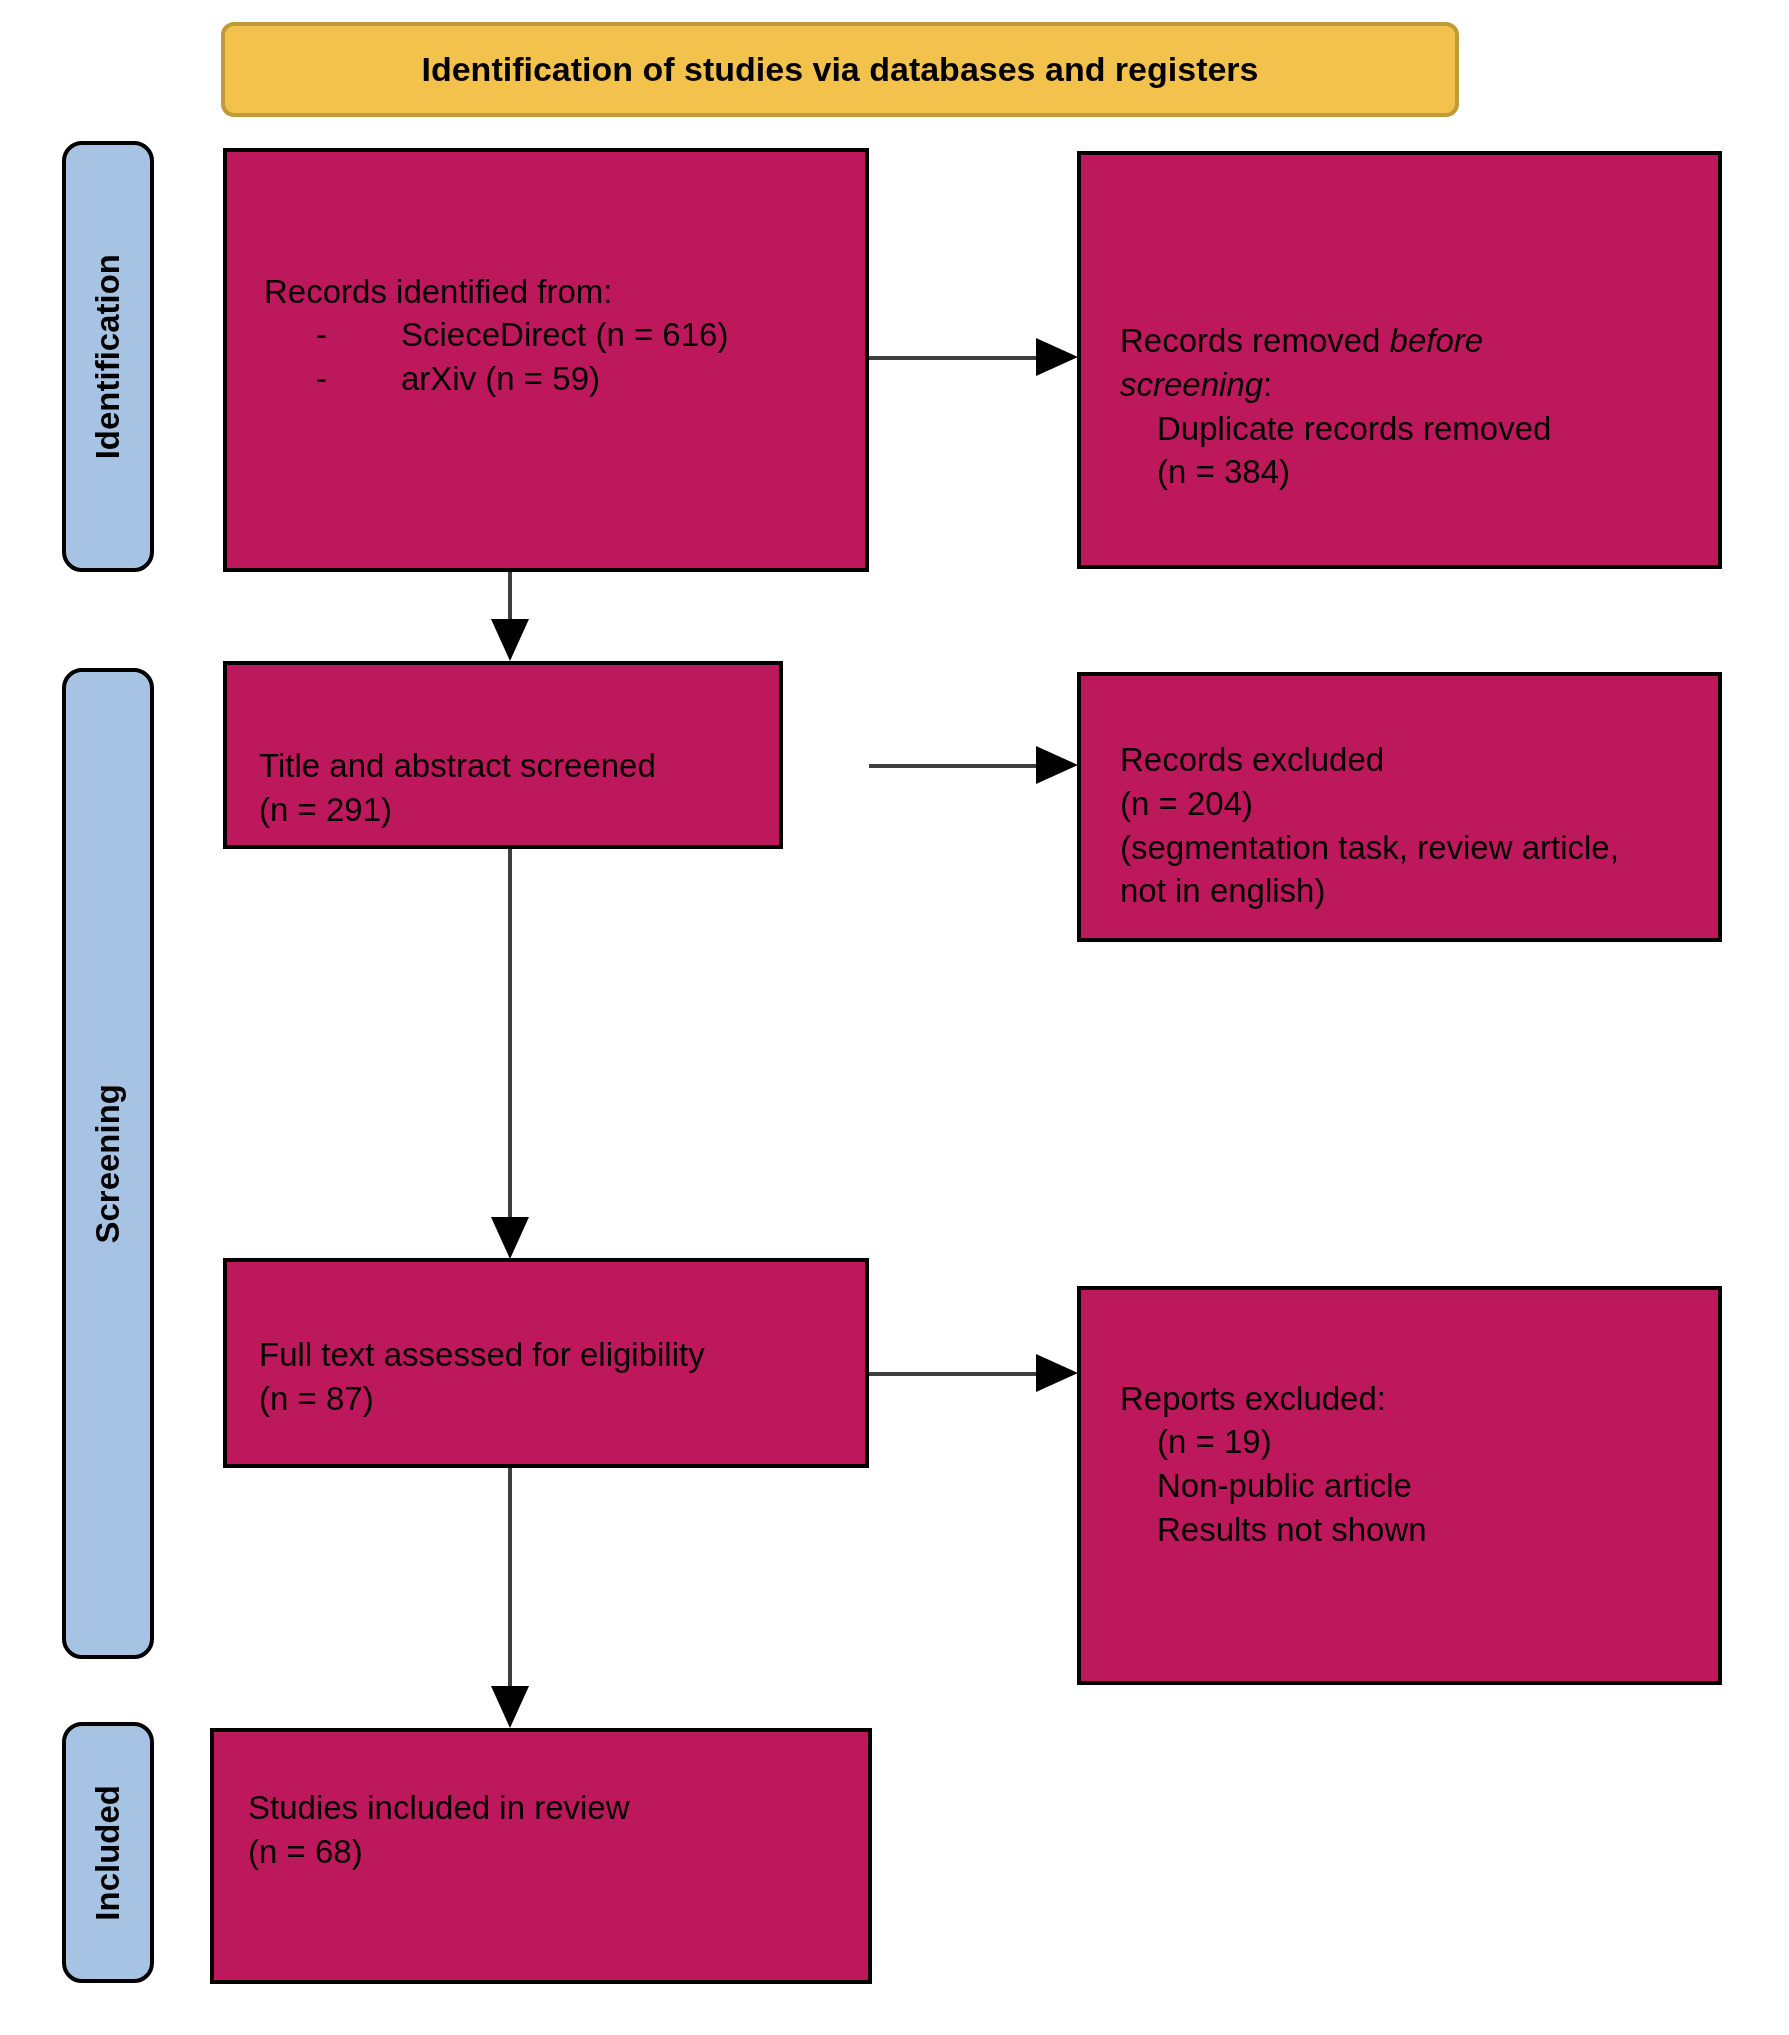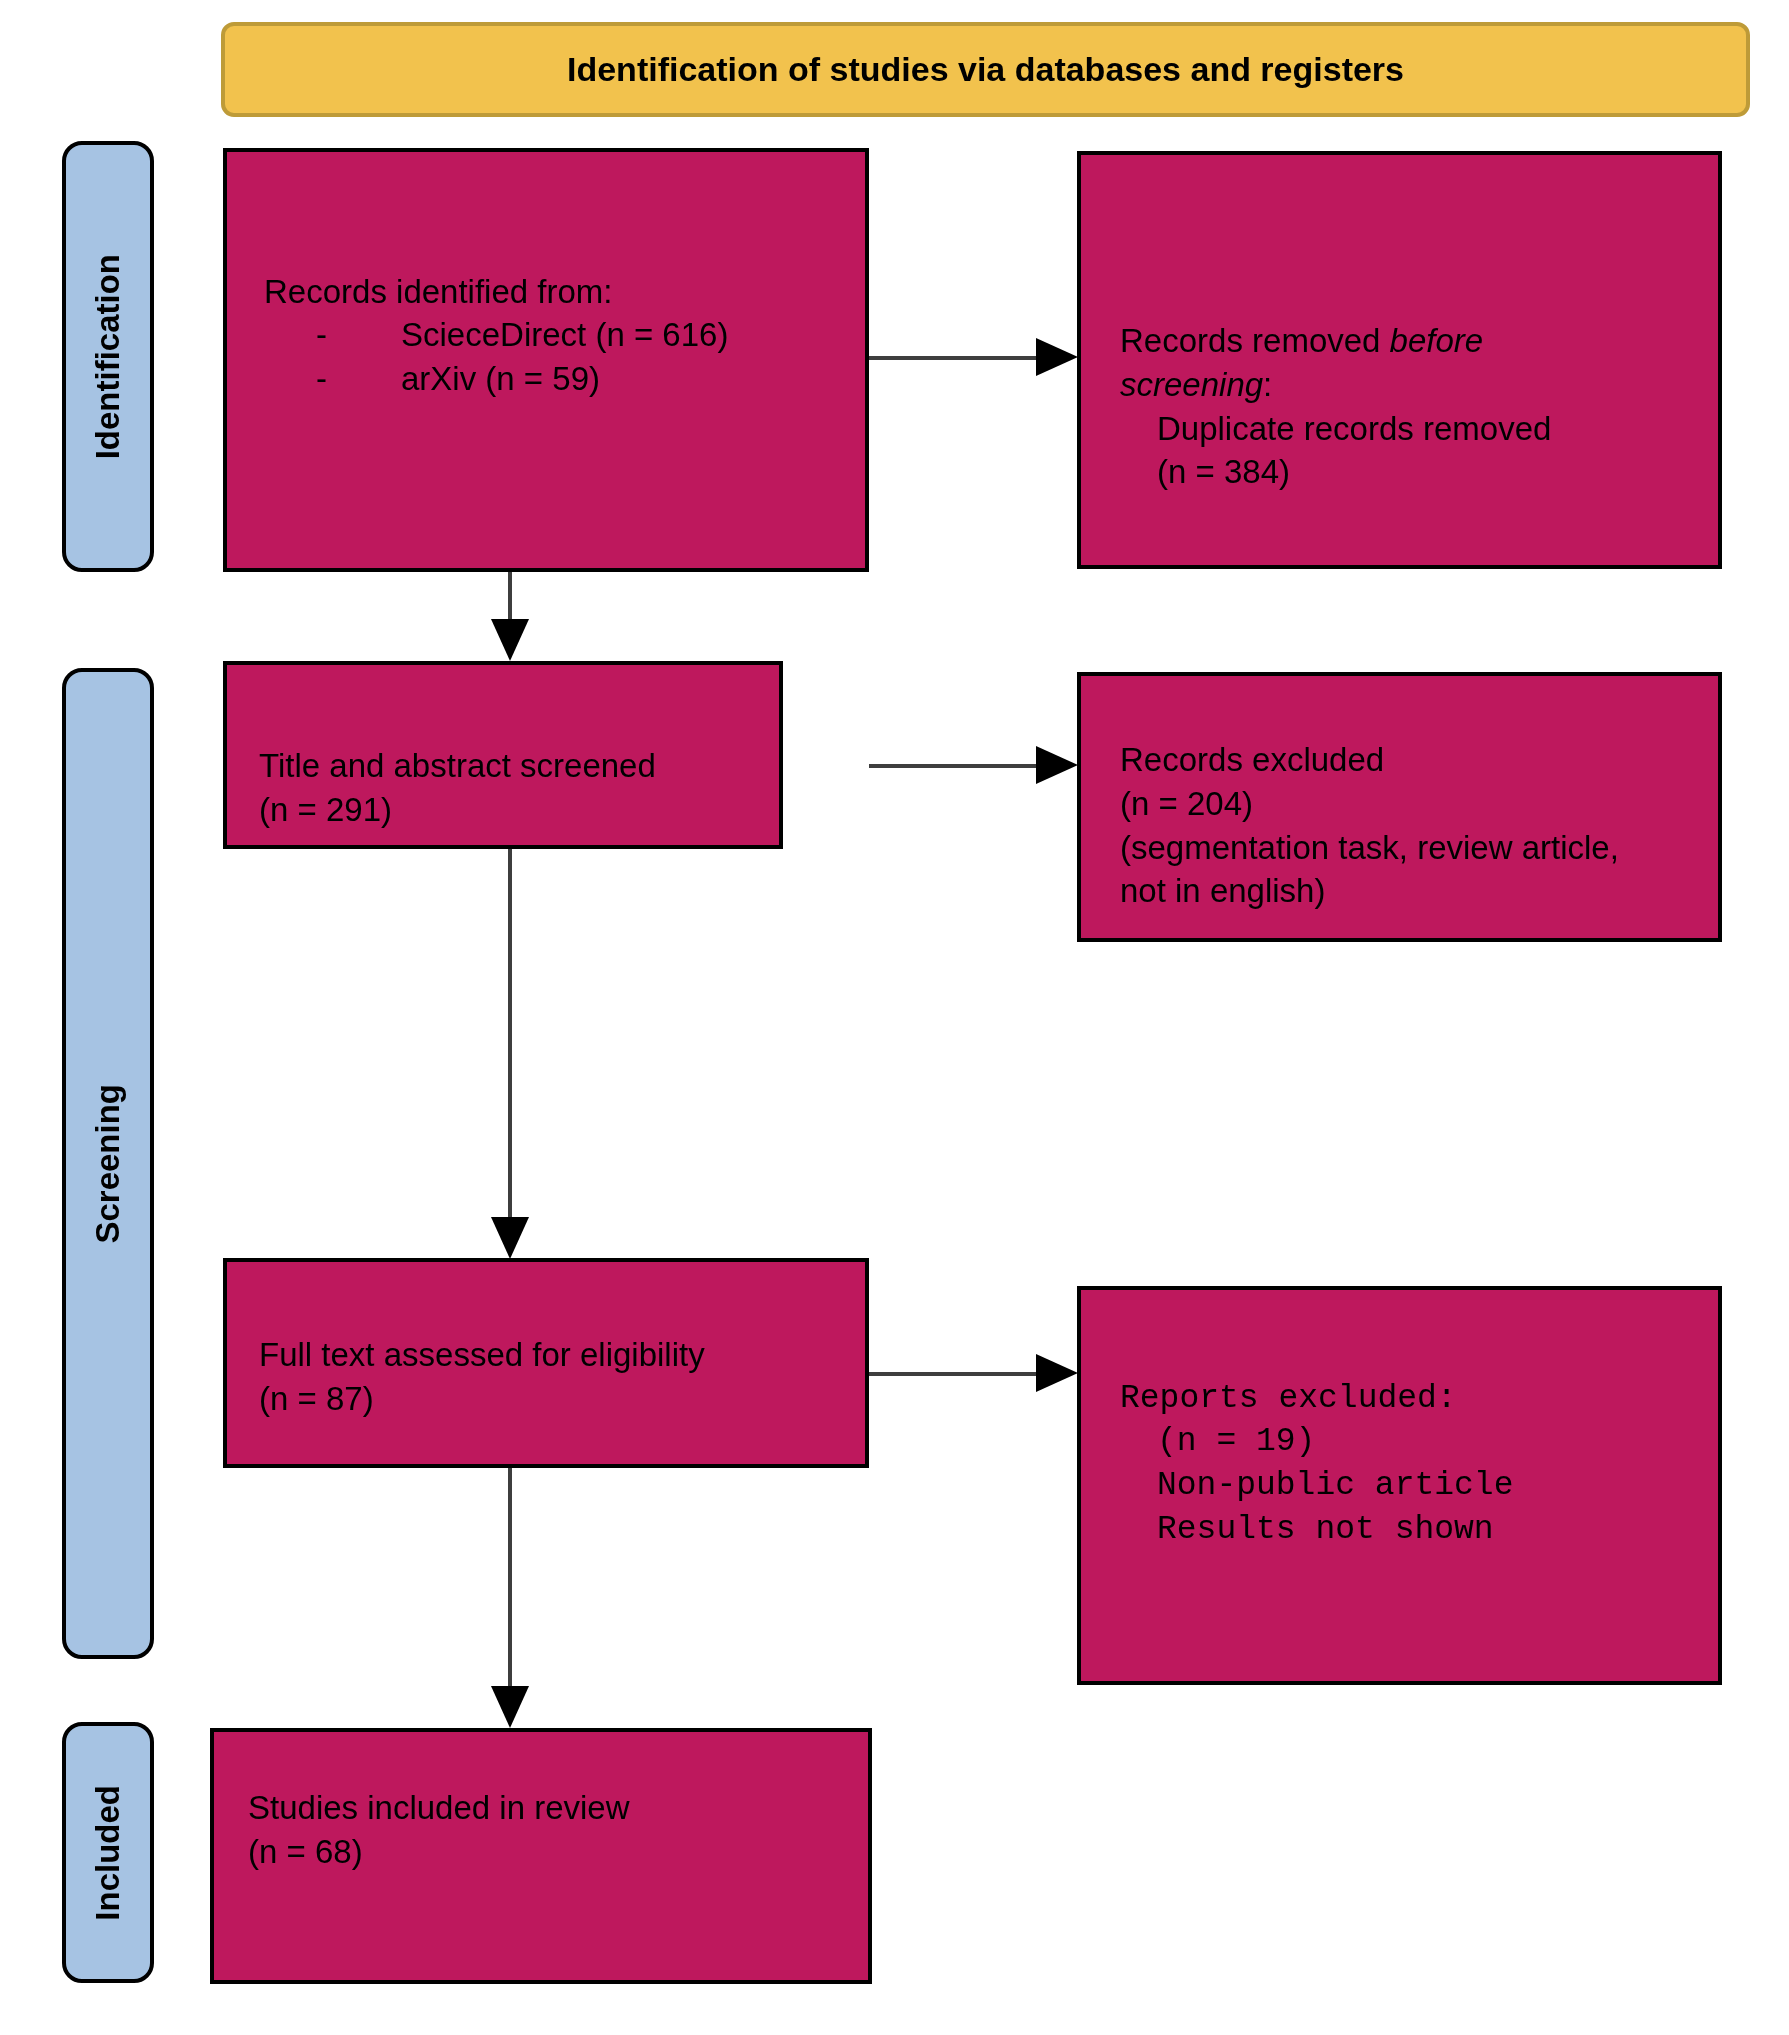--- a/index.html
+++ b/index.html
@@ -6,21 +6,21 @@
   .canvas{
     position:relative;
     width:1790px;height:2035px;
     background:#ffffff;
     font-family:"Liberation Sans",sans-serif;
     color:#000000;
     overflow:hidden;
   }
   
   .banner{
-    position:absolute;left:221px;top:21.5px;width:1529px;height:95px;
+    position:absolute;left:221px;top:21.5px;width:1238px;height:95px;
     background:#F2C24D;border:4.3px solid #BE9B38;border-radius:13px;
     box-sizing:border-box;
     display:flex;align-items:center;justify-content:center;
     font-weight:bold;font-size:34px;
   }
   
   .stage{
     position:absolute;left:62px;width:92px;
     background:#A6C3E3;border:4.3px solid #000;border-radius:20px;
     box-sizing:border-box;
@@ -38,21 +38,21 @@
     position:absolute;background:#be185d;border:4.3px solid #000;
     box-sizing:border-box;
     display:flex;flex-direction:column;justify-content:center;
     font-size:33px;line-height:1.32;
   }
   #box-records-identified{left:223px;top:148px;width:646px;height:424px;padding:0 11.5px 50px 37px;}
   #box-records-removed  {left:1077px;top:151px;width:645px;height:418px;padding:93px 11.5px 0 39px;}
   #box-title-abstract   {left:223px;top:661px;width:560px;height:188px;padding:65px 11.5px 0 32px;}
   #box-records-excluded {left:1077px;top:672px;width:645px;height:270px;padding:37px 11.5px 0 39px;}
   #box-full-text        {left:223px;top:1258px;width:646px;height:210px;padding:27px 19px 0 32px;}
-  #box-reports-excluded {left:1077px;top:1286px;width:645px;height:399px;padding:0 11.5px 43px 39px;font-family:Liberation Mono, monospace;}
+  #box-reports-excluded {left:1077px;top:1286px;width:645px;height:399px;padding:0 11.5px 43px 39px;}
   #box-studies-included {left:210px;top:1728px;width:662px;height:256px;padding:0 11.5px 53px 34px;}
   .bullet{display:flex;}
   .bullet .dash{margin-left:52px;width:85px;flex:0 0 auto;}
   .ind{margin-left:37px;}
   .it{font-style:italic;}
   .reason{max-width:503px;}
   
   .hline{position:absolute;height:3.6px;background:#3E3E3E;}
   .vline{position:absolute;width:3.6px;background:#3E3E3E;}
   .head-right{

